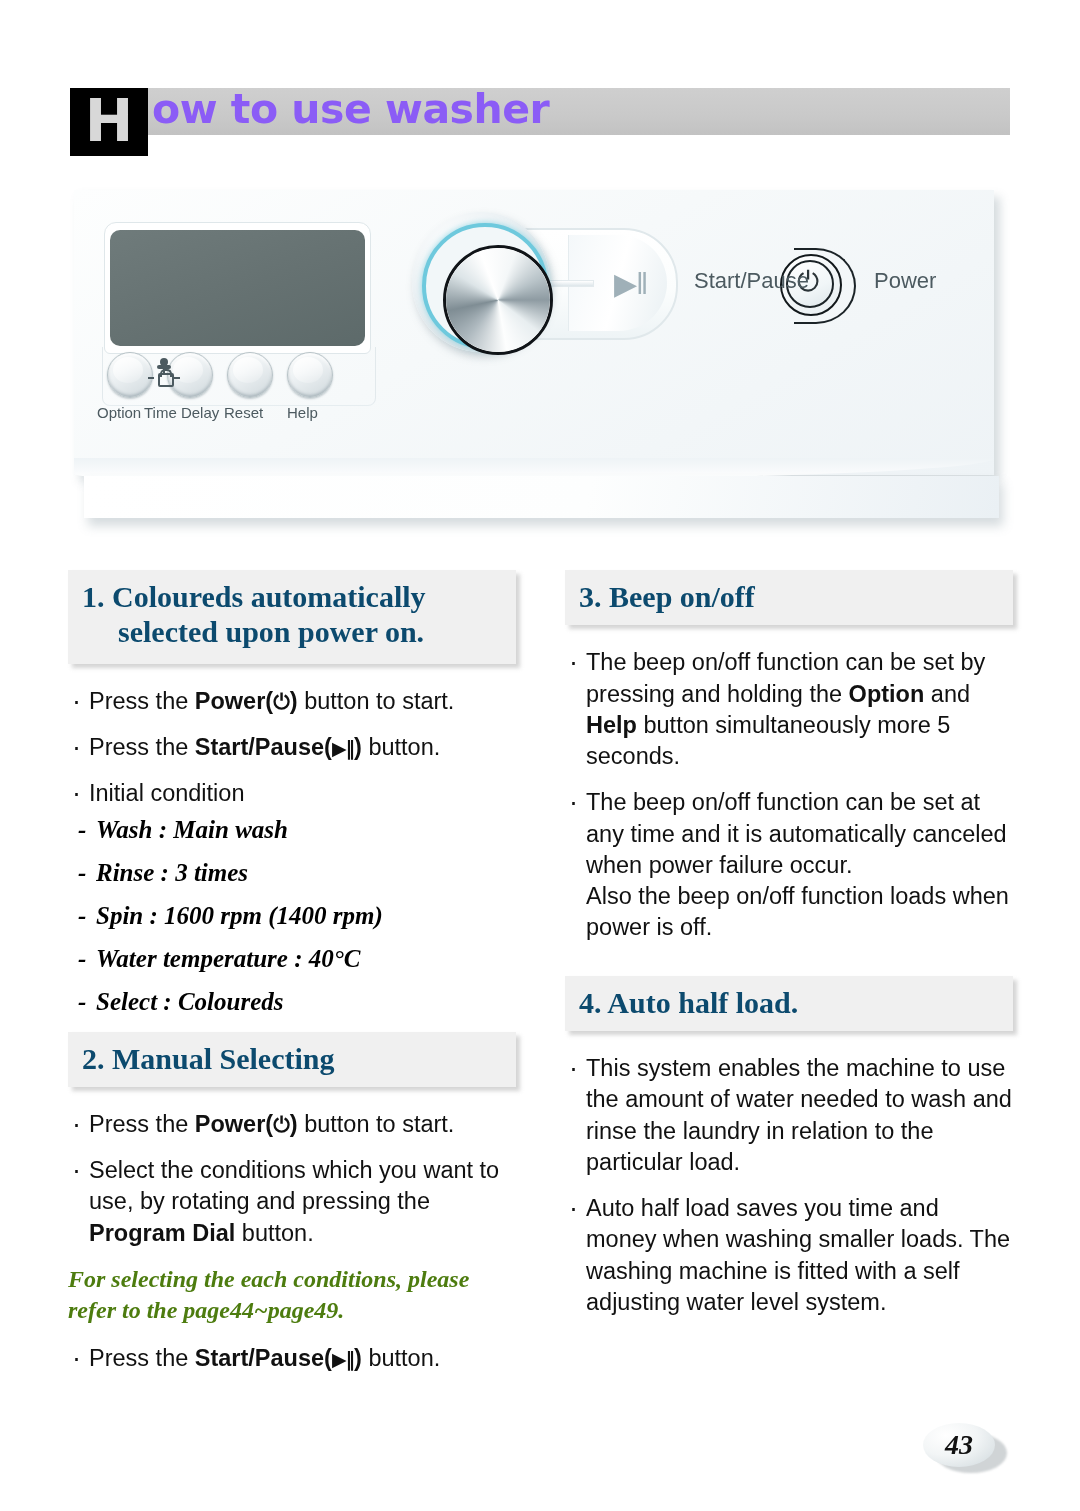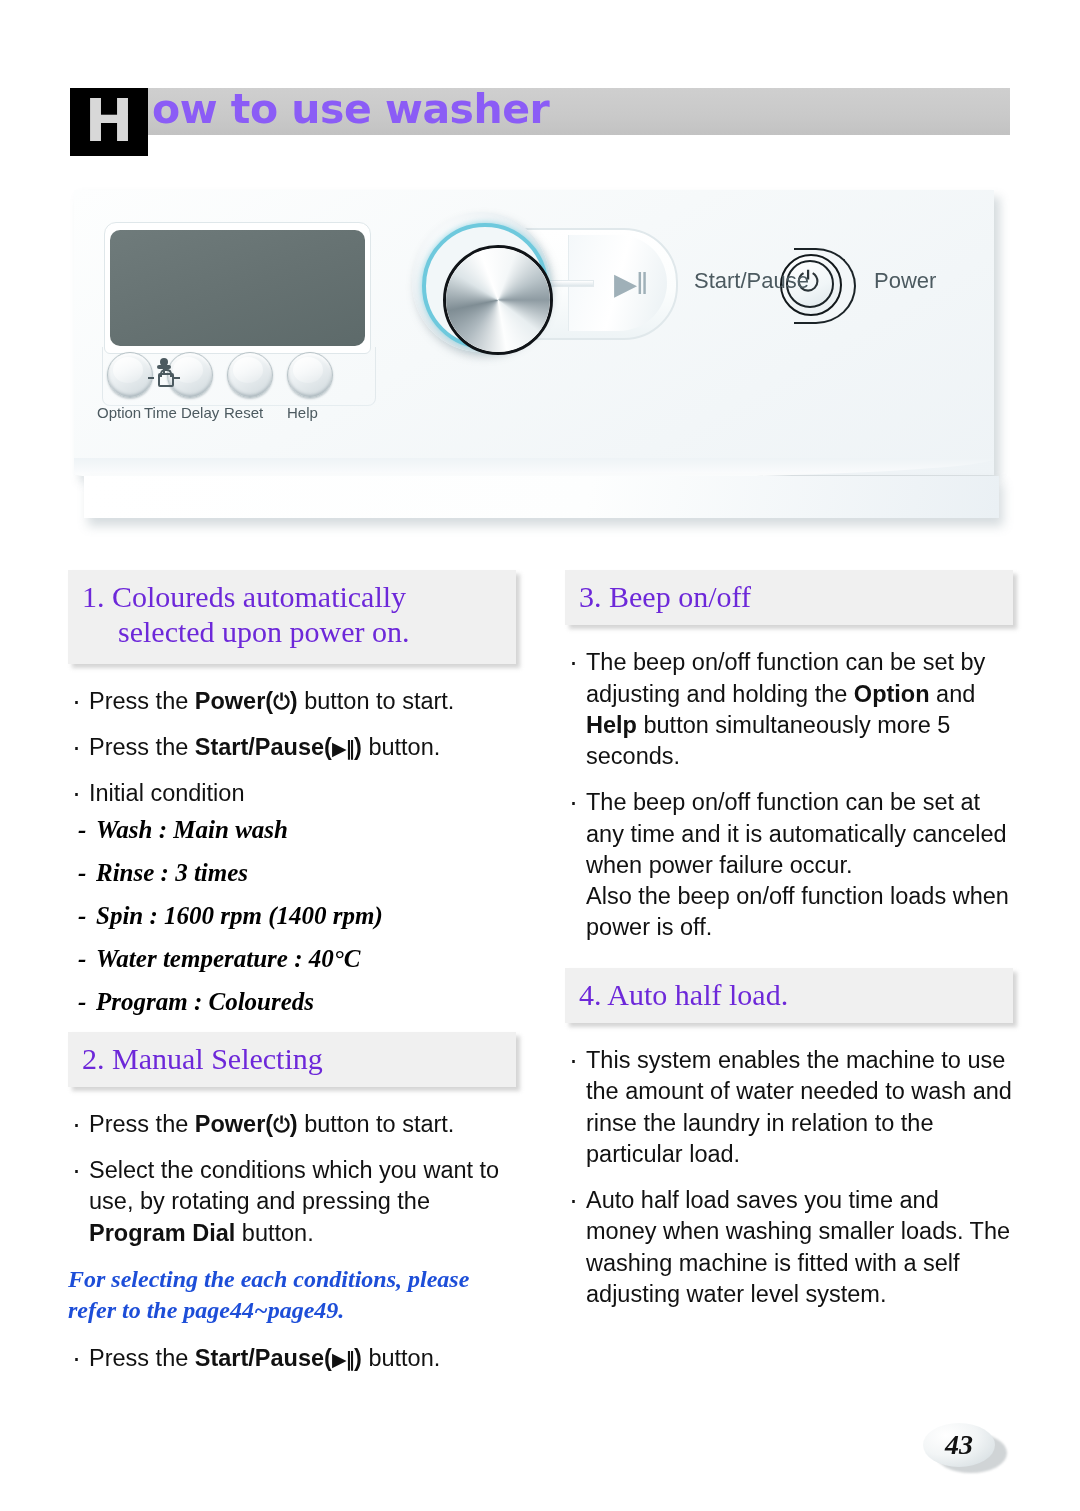--- a/index.html
+++ b/index.html
@@ -345,24 +345,24 @@
   .sec-head {
     position: relative;
     background: #f0f0f0;
     box-shadow: 4px 4px 4px rgba(150,150,150,0.40);
     padding: 9px 14px 11px 14px;
     margin-bottom: 22px;
     box-sizing: border-box;
   }
   .sec-head .title {
     font-family: "Liberation Serif", serif;
-    font-weight: normal;
+    font-weight: bold;
     font-size: 30px;
     line-height: 1.18;
-    color: #6d28d9;
+    color: #0c4a6e;
     display: block;
   }
   .sec-head.two-line { padding-bottom: 14px; }
   .sec-head .title .ind { display: block; padding-left: 36px; }
 
   .bullet {
     position: relative;
     font-size: 23.5px;
     line-height: 1.33;
     color: #111;
@@ -409,21 +409,21 @@
     left: 10px;
     top: 0;
   }
 
   .note-italic {
     font-family: "Liberation Serif", serif;
     font-weight: bold;
     font-style: italic;
     font-size: 24px;
     line-height: 1.28;
-    color: #1d4ed8;
+    color: #4d7c0f;
     margin: 4px 0 18px 0;
   }
 
   
   .page-num {
     position: absolute;
     left: 923px;
     top: 1423px;
     width: 72px;
     height: 46px;
@@ -541,21 +541,21 @@
 
   <div class="bullet">
     <span>Initial condition</span>
   </div>
 
   <ul class="cond-list">
     <li>Wash :  Main wash</li>
     <li>Rinse : 3 times</li>
     <li>Spin : 1600 rpm (1400 rpm)</li>
     <li>Water temperature : 40°C</li>
-    <li>Program : Coloureds</li>
+    <li>Select : Coloureds</li>
   </ul>
 
   <div class="sec-head" style="margin-top:0;">
     <span class="title">
       <span>2.</span>
       <span>Manual Selecting</span>
     </span>
   </div>
 
   <div class="bullet">
@@ -576,29 +576,29 @@
 <div class="col col-right">
 
   <div class="sec-head">
     <span class="title">
       <span>3.</span>
       <span>Beep on/off</span>
     </span>
   </div>
 
   <div class="bullet">
-    <span>The beep on/off function can be set by adjusting and holding the </span><b>Option</b><span> and </span><b>Help</b><span> button simultaneously more 5 seconds.</span>
+    <span>The beep on/off function can be set by pressing and holding the </span><b>Option</b><span> and </span><b>Help</b><span> button simultaneously more 5 seconds.</span>
   </div>
 
   <div class="bullet">
     <span>The beep on/off function can be set at any time and it is automatically canceled when power failure occur.</span>
     <div>Also the beep on/off function loads when power is off.</div>
   </div>
 
-  <div class="sec-head" style="margin-top:24px;">
+  <div class="sec-head" style="margin-top:32px;">
     <span class="title">
       <span>4.</span>
       <span>Auto half load.</span>
     </span>
   </div>
 
   <div class="bullet">This system enables the machine to use the amount of water needed to wash and rinse the laundry in relation to the particular load.</div>
   <div class="bullet">Auto half load saves you time and money when washing smaller loads. The washing machine is fitted with a self adjusting water level system.</div>
 </div>
 

